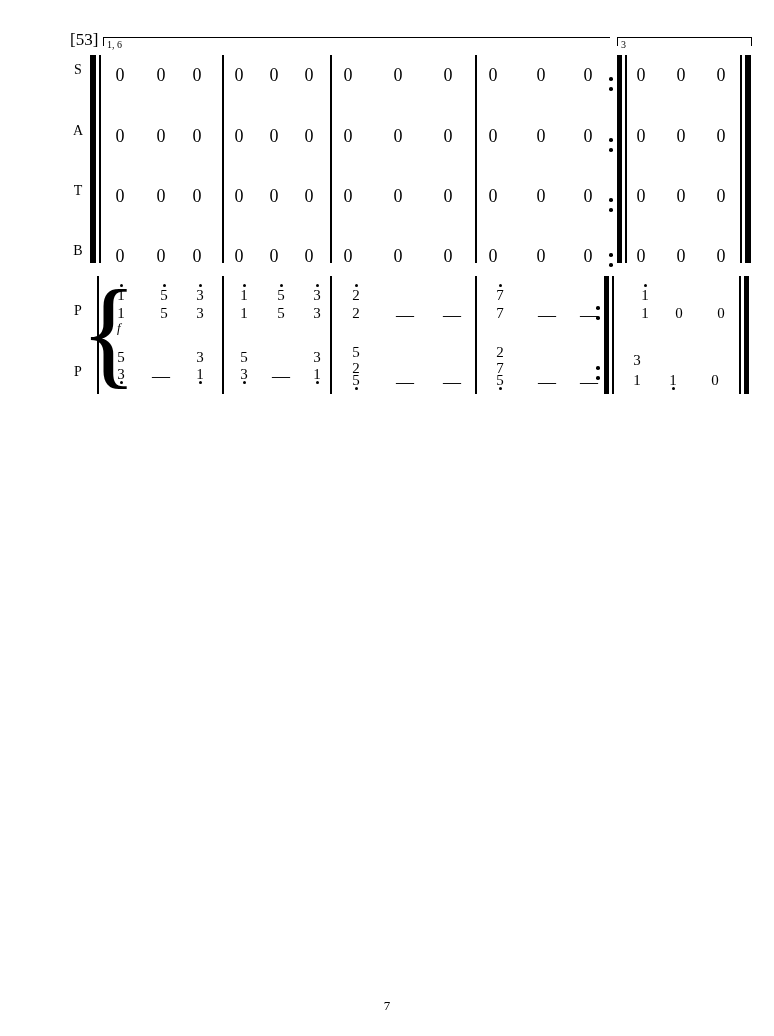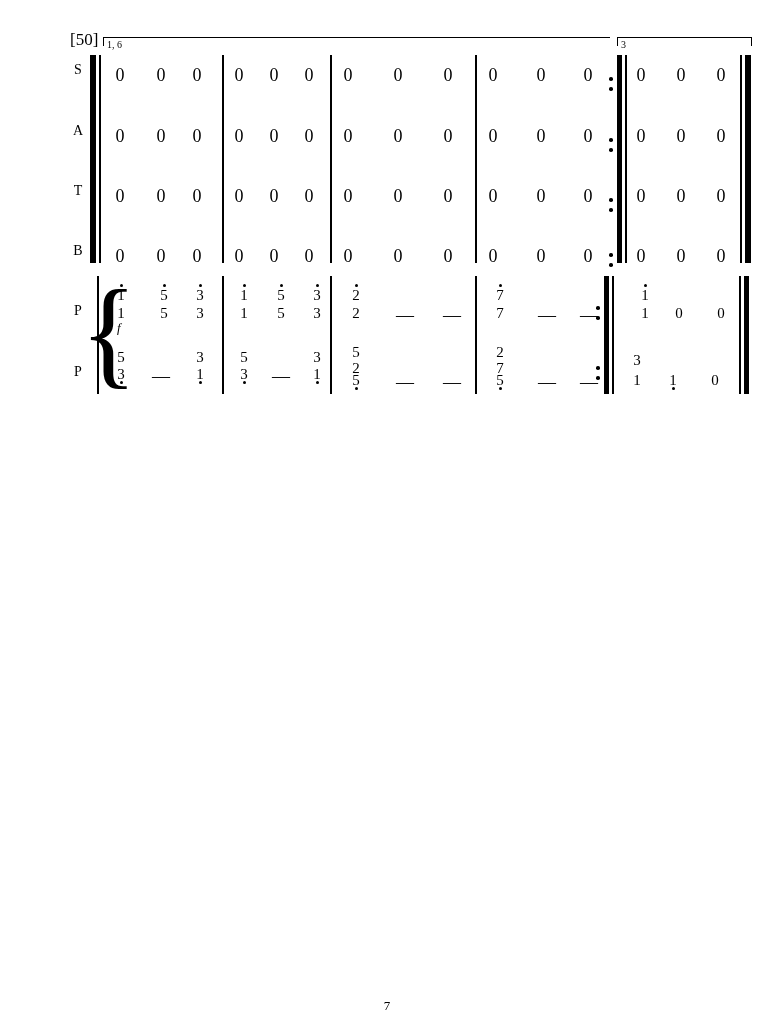--- a/index.html
+++ b/index.html
@@ -261,21 +261,21 @@
     text-align: center;
     font-size: 13px;
     font-family: "Liberation Serif", serif;
   }
 </style>
 </head>
 <body>
 
 <div id="page">
 
-  <div class="rehearsal">[50]</div>
+  <div class="rehearsal">[53]</div>
 
   <div class="ending-line a"></div>
   <div class="ending-hook a"></div>
   <div class="ending-label ending-1">1, 6</div>
 
   <div class="ending-line b"></div>
   <div class="ending-hook b"></div>
   <div class="ending-hook c"></div>
   <div class="ending-label ending-2">3</div>
 

